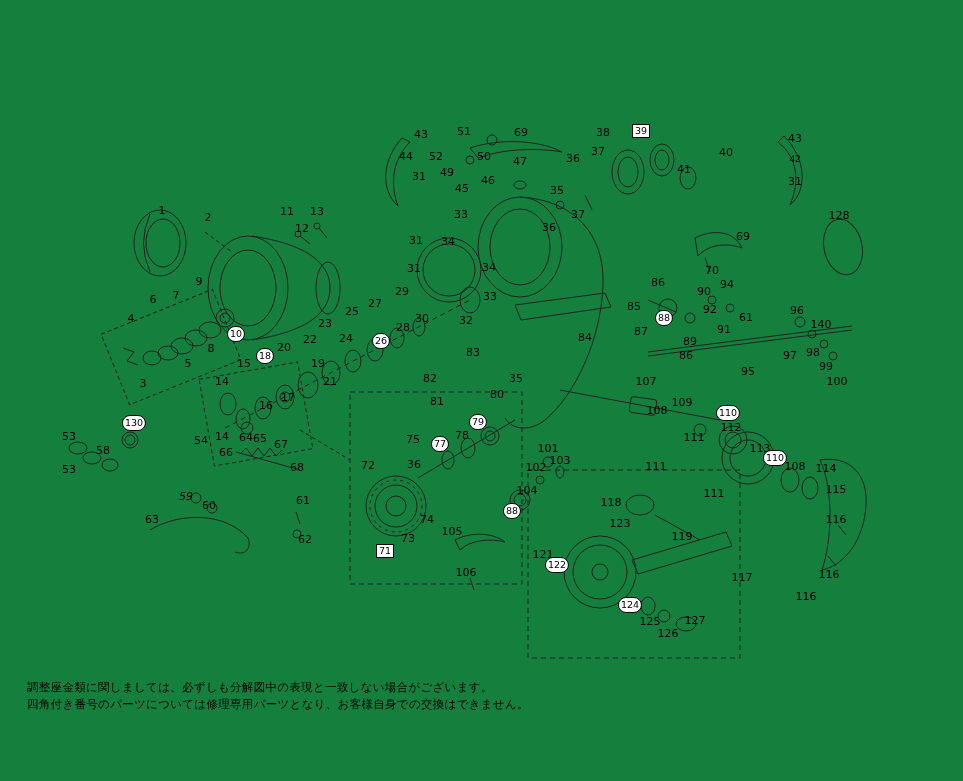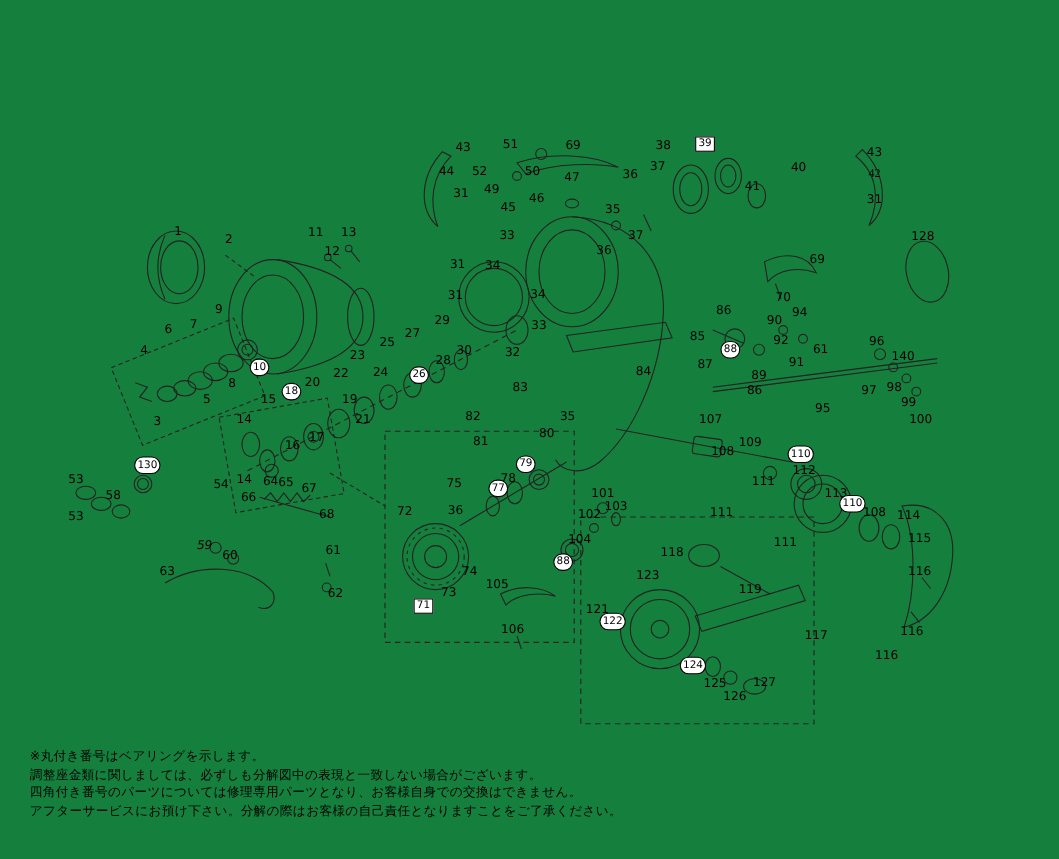--- a/index.html
+++ b/index.html
@@ -301,21 +301,21 @@
         <span class="callout" style="left: 694px; top: 437px;">111</span>
         <span class="callout" style="left: 760px; top: 448px;">113</span>
         <span class="callout circle" style="left: 775px; top: 458px;">110</span>
         <span class="callout" style="left: 795px; top: 466px;">108</span>
         <span class="callout" style="left: 826px; top: 468px;">114</span>
         <span class="callout" style="left: 836px; top: 489px;">115</span>
         <span class="callout" style="left: 656px; top: 466px;">111</span>
         <span class="callout" style="left: 714px; top: 493px;">111</span>
         <span class="callout circle" style="left: 478px; top: 422px;">79</span>
         <span class="callout" style="left: 462px; top: 435px;">78</span>
-        <span class="callout circle" style="left: 440px; top: 444px; margin-left: 13px;">77</span>
+        <span class="callout circle" style="left: 440px; top: 444px;">77</span>
         <span class="callout" style="left: 413px; top: 439px;">75</span>
         <span class="callout" style="left: 414px; top: 464px;">36</span>
         <span class="callout" style="left: 368px; top: 465px;">72</span>
         <span class="callout" style="left: 427px; top: 519px;">74</span>
         <span class="callout" style="left: 408px; top: 538px;">73</span>
         <span class="callout box" style="left: 385px; top: 551px;">71</span>
         <span class="callout" style="left: 452px; top: 531px;">105</span>
         <span class="callout" style="left: 466px; top: 572px;">106</span>
         <span class="callout" style="left: 548px; top: 448px;">101</span>
         <span class="callout" style="left: 560px; top: 460px;">103</span>
@@ -331,35 +331,33 @@
         <span class="callout" style="left: 260px; top: 438px;">65</span>
         <span class="callout" style="left: 226px; top: 452px;">66</span>
         <span class="callout" style="left: 281px; top: 444px;">67</span>
         <span class="callout" style="left: 297px; top: 467px;">68</span>
         <span class="callout" style="left: 186px; top: 496px; font-style: italic;">59</span>
         <span class="callout" style="left: 209px; top: 505px;">60</span>
         <span class="callout" style="left: 152px; top: 519px;">63</span>
         <span class="callout" style="left: 303px; top: 500px;">61</span>
         <span class="callout" style="left: 305px; top: 539px;">62</span>
         <span class="callout" style="left: 611px; top: 502px;">118</span>
-        <span class="callout" style="left: 589px; top: 523px;">123</span>
+        <span class="callout" style="left: 620px; top: 523px;">123</span>
         <span class="callout" style="left: 543px; top: 554px;">121</span>
         <span class="callout circle" style="left: 557px; top: 565px;">122</span>
         <span class="callout" style="left: 682px; top: 536px;">119</span>
         <span class="callout" style="left: 742px; top: 577px;">117</span>
         <span class="callout" style="left: 836px; top: 519px;">116</span>
         <span class="callout" style="left: 829px; top: 574px;">116</span>
         <span class="callout" style="left: 806px; top: 596px;">116</span>
         <span class="callout circle" style="left: 630px; top: 605px;">124</span>
         <span class="callout" style="left: 650px; top: 621px;">125</span>
         <span class="callout" style="left: 668px; top: 633px;">126</span>
         <span class="callout" style="left: 695px; top: 620px;">127</span>
       </div>
   </div>
 
   <div class="footer">
-    <p>※丸付き番号はベアリングを示します。</p>
     <p>調整座金類に関しましては、必ずしも分解図中の表現と一致しない場合がございます。</p>
     <p>四角付き番号のパーツについては修理専用パーツとなり、お客様自身での交換はできません。</p>
-    <p>アフターサービスにお預け下さい。分解の際はお客様の自己責任となりますことをご了承ください。</p>
   </div>
 
 </div>
 
 </body></html>

